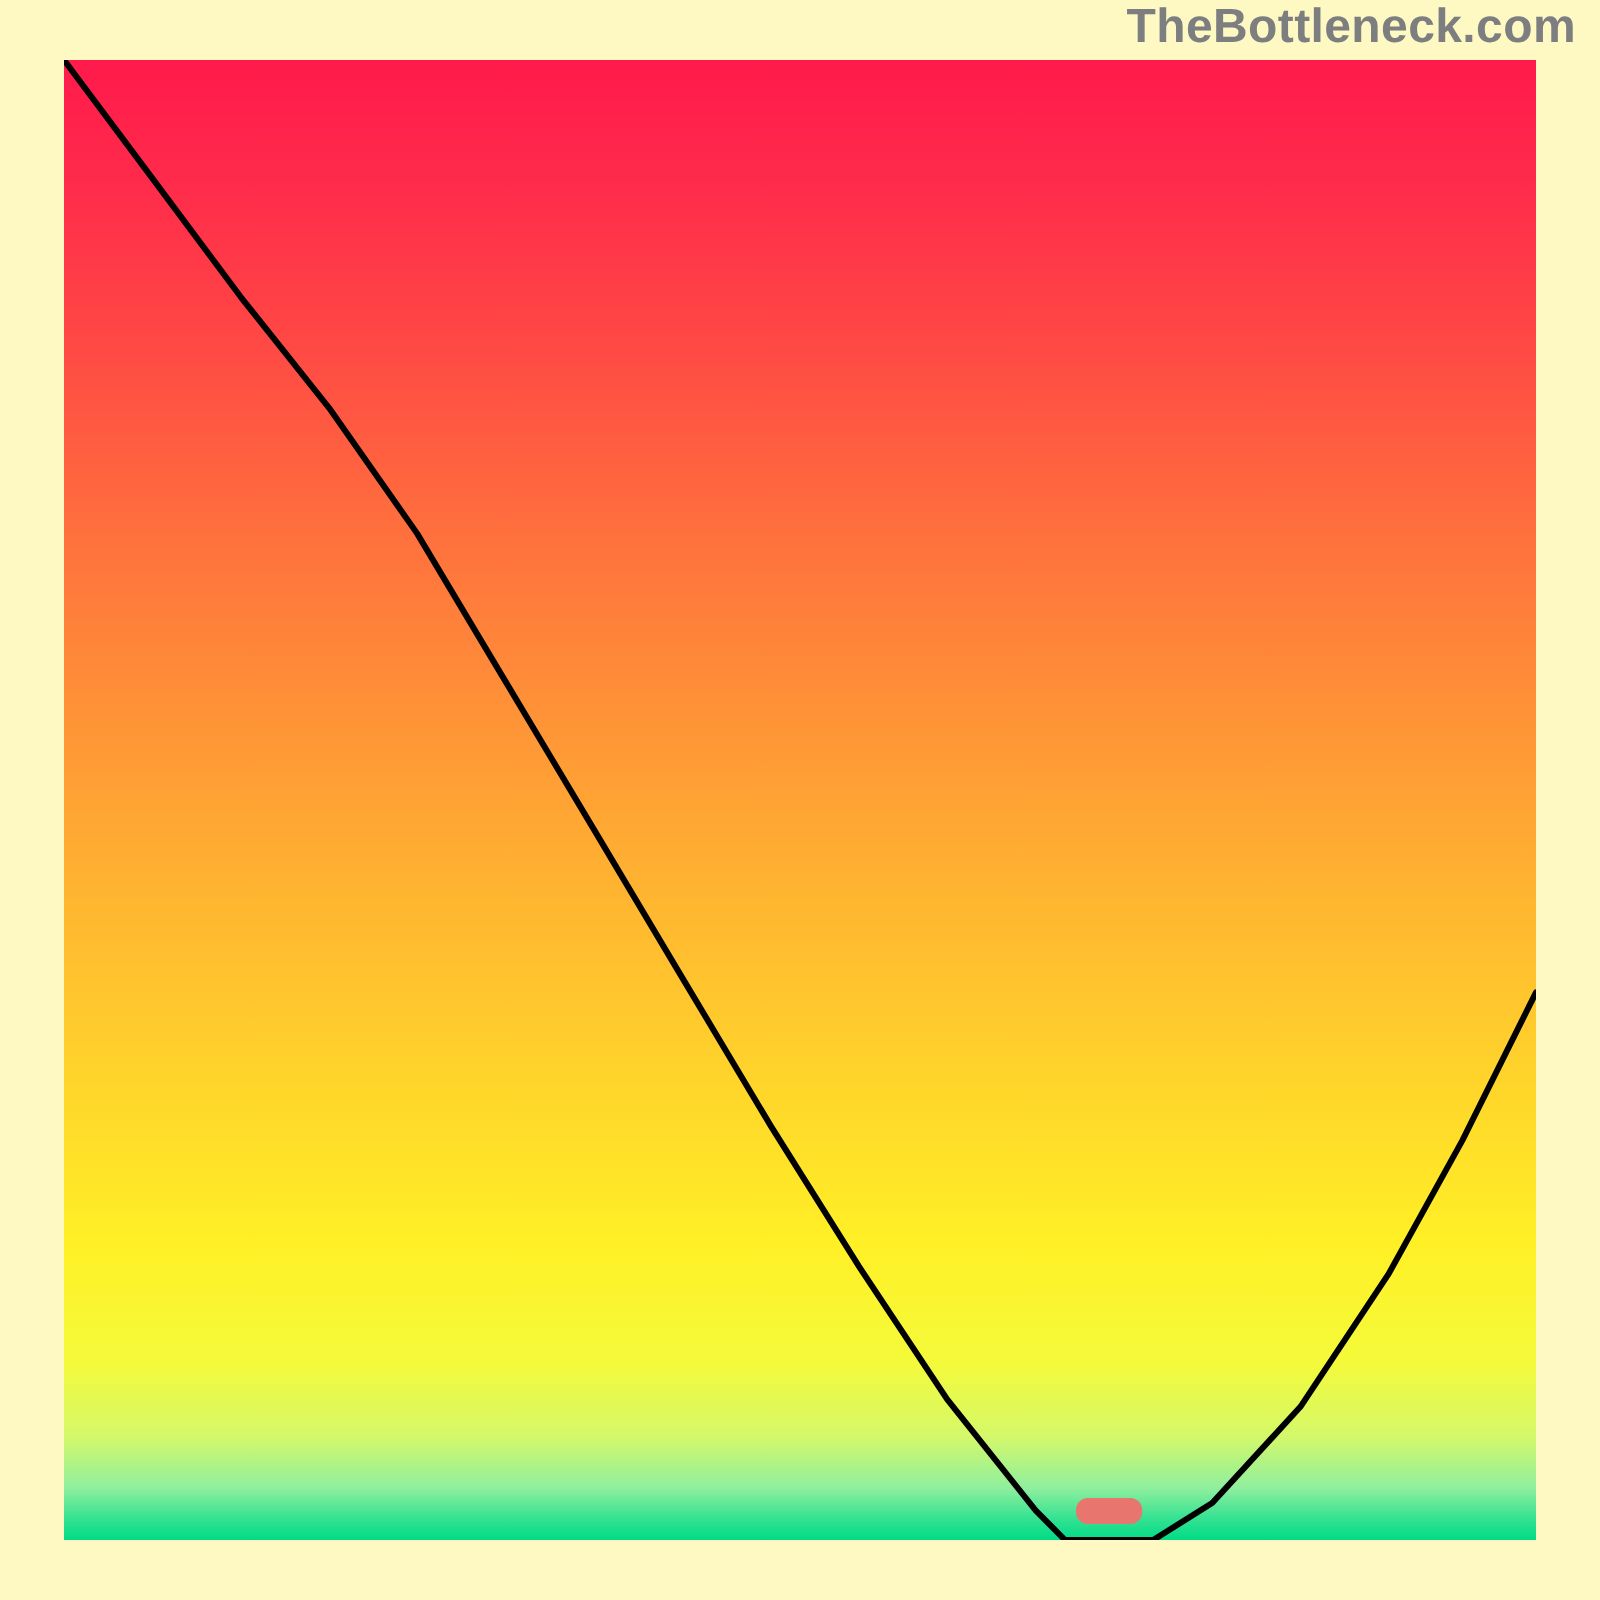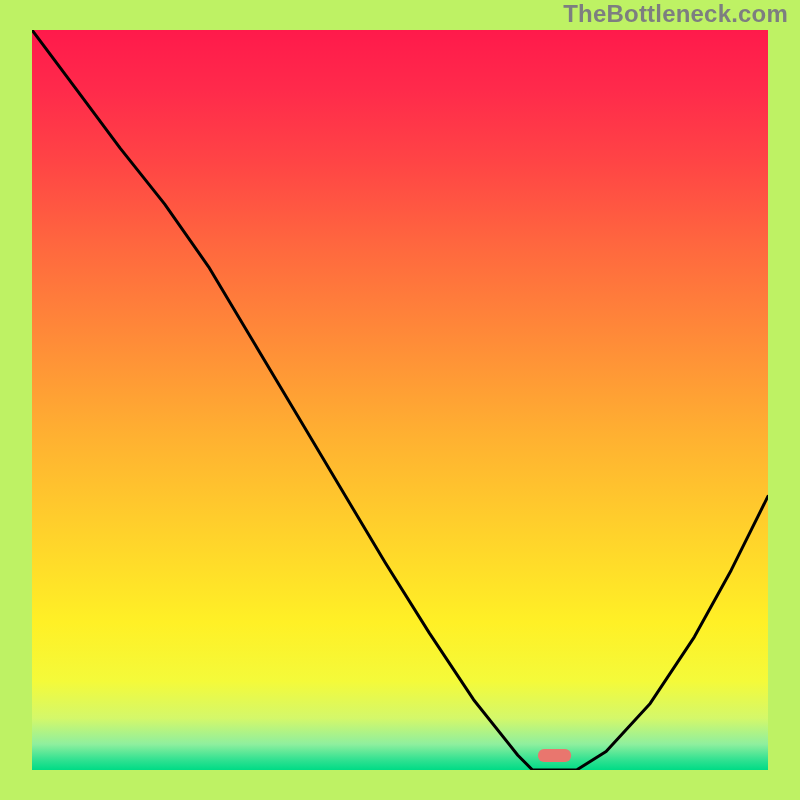--- a/index.html
+++ b/index.html
@@ -9,21 +9,21 @@
     height: 800px;
     background: #000;
     overflow: hidden;
   }
   .frame {
     position: absolute;
     left: 0;
     top: 0;
     width: 800px;
     height: 800px;
-    background: #bef264;
+    background: #fef9c3;
   }
   .attribution {
     position: absolute;
     top: 0;
     right: 12px;
     font-family: Arial, Helvetica, sans-serif;
     font-size: 24px;
     font-weight: 600;
     color: #7d7e80;
     letter-spacing: 0.2px;

